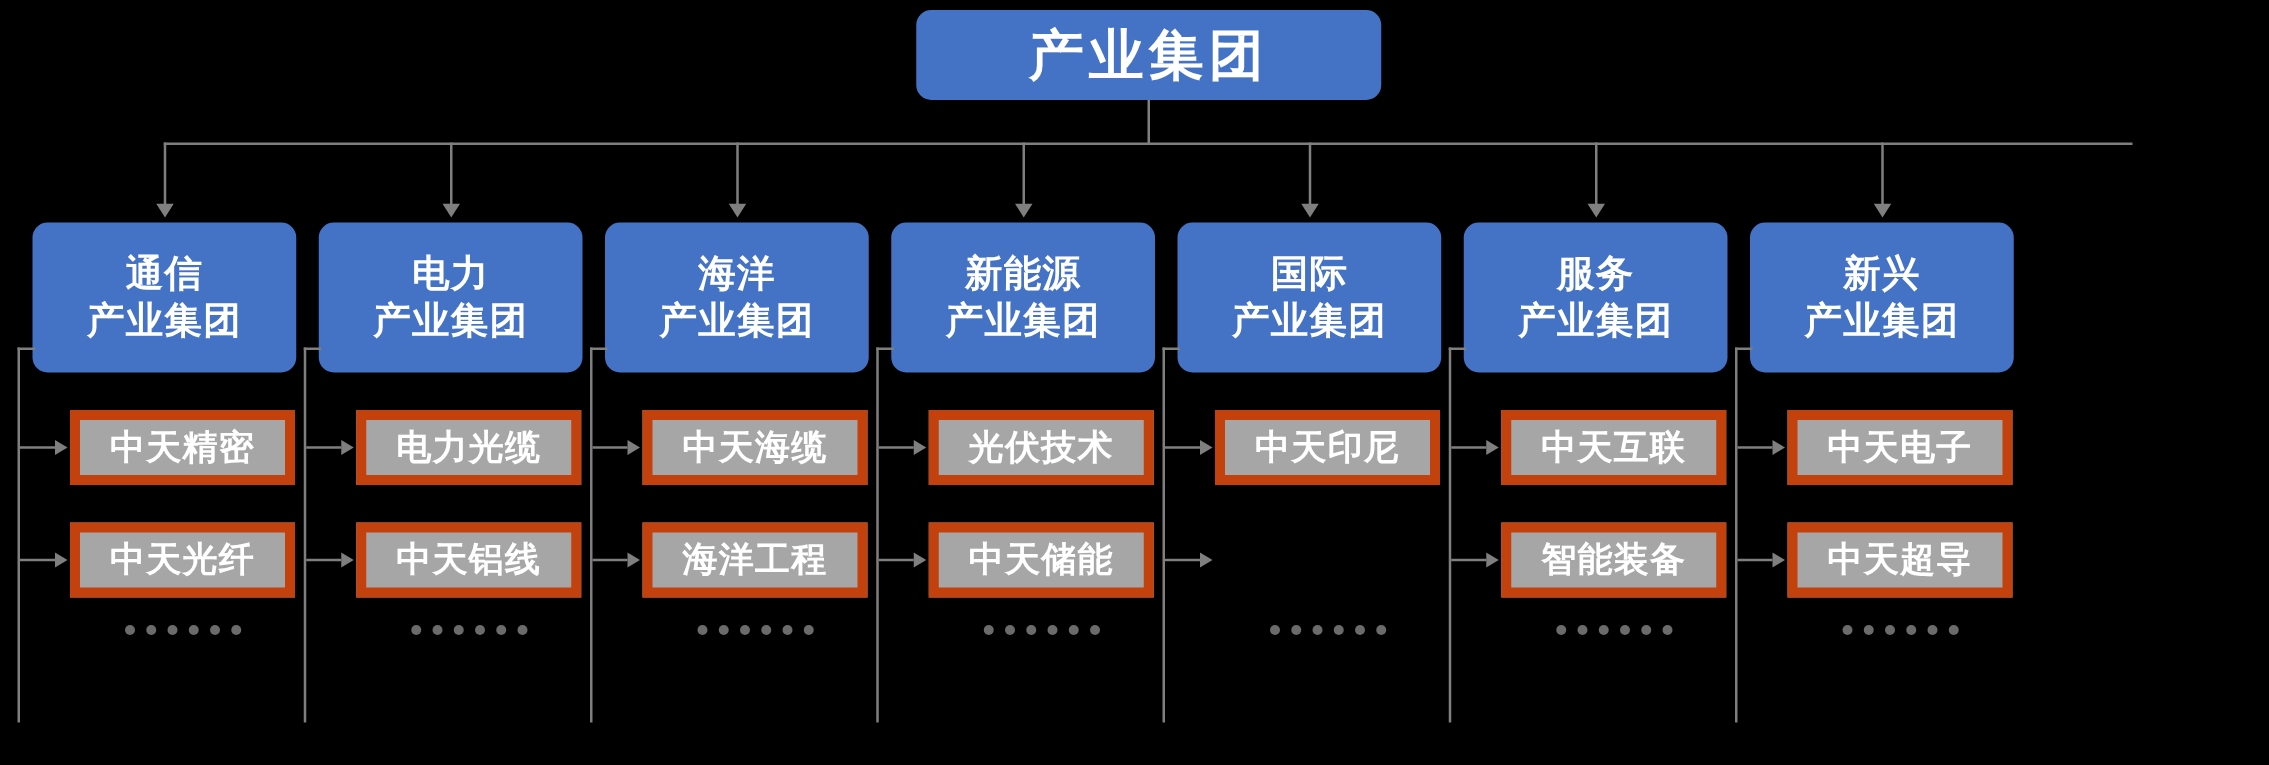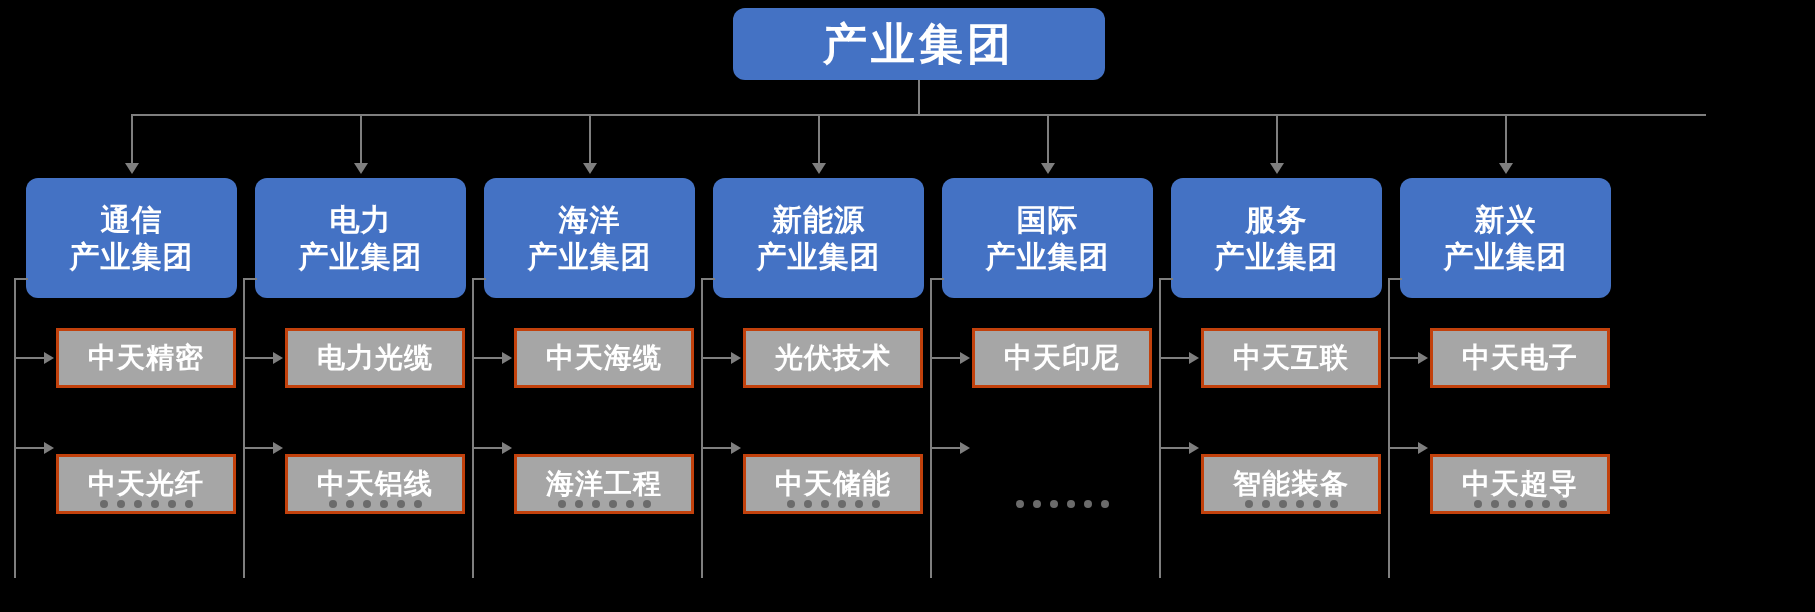--- a/index.html
+++ b/index.html
@@ -37,27 +37,27 @@
     letter-spacing:1px; text-align:right;
   }
   .group-line2{display:block;}
 
   
   .spine{position:absolute;left:6px;top:100px;width:2px;height:300px;background:#7f7f7f;}
   .spine-stub{position:absolute;left:6px;top:100px;width:14px;height:2px;background:#7f7f7f;}
 
   .child{
     position:absolute; left:48px; width:180px; height:60px;
-    background:#a6a6a6; border:3px solid #c2410c;
+    background:#a6a6a6; border:8px solid #c2410c;
     display:flex;align-items:center;justify-content:center;
     color:#ffffff;font-weight:bold;font-size:28px;letter-spacing:1px;
     box-sizing:border-box;
   }
   .child.c1{top:150px;}
-  .child.c2{top:240px;margin-top:36px;}
+  .child.c2{top:240px;}
 
   
   .harm{position:absolute;left:8px;width:28px;height:2px;background:#7f7f7f;}
   .harm.a1{top:179px;}
   .harm.a2{top:269px;}
   .arrow-right{
     position:absolute;width:0;height:0;
     border-top:6px solid transparent;border-bottom:6px solid transparent;
     border-left:10px solid #7f7f7f;
   }

